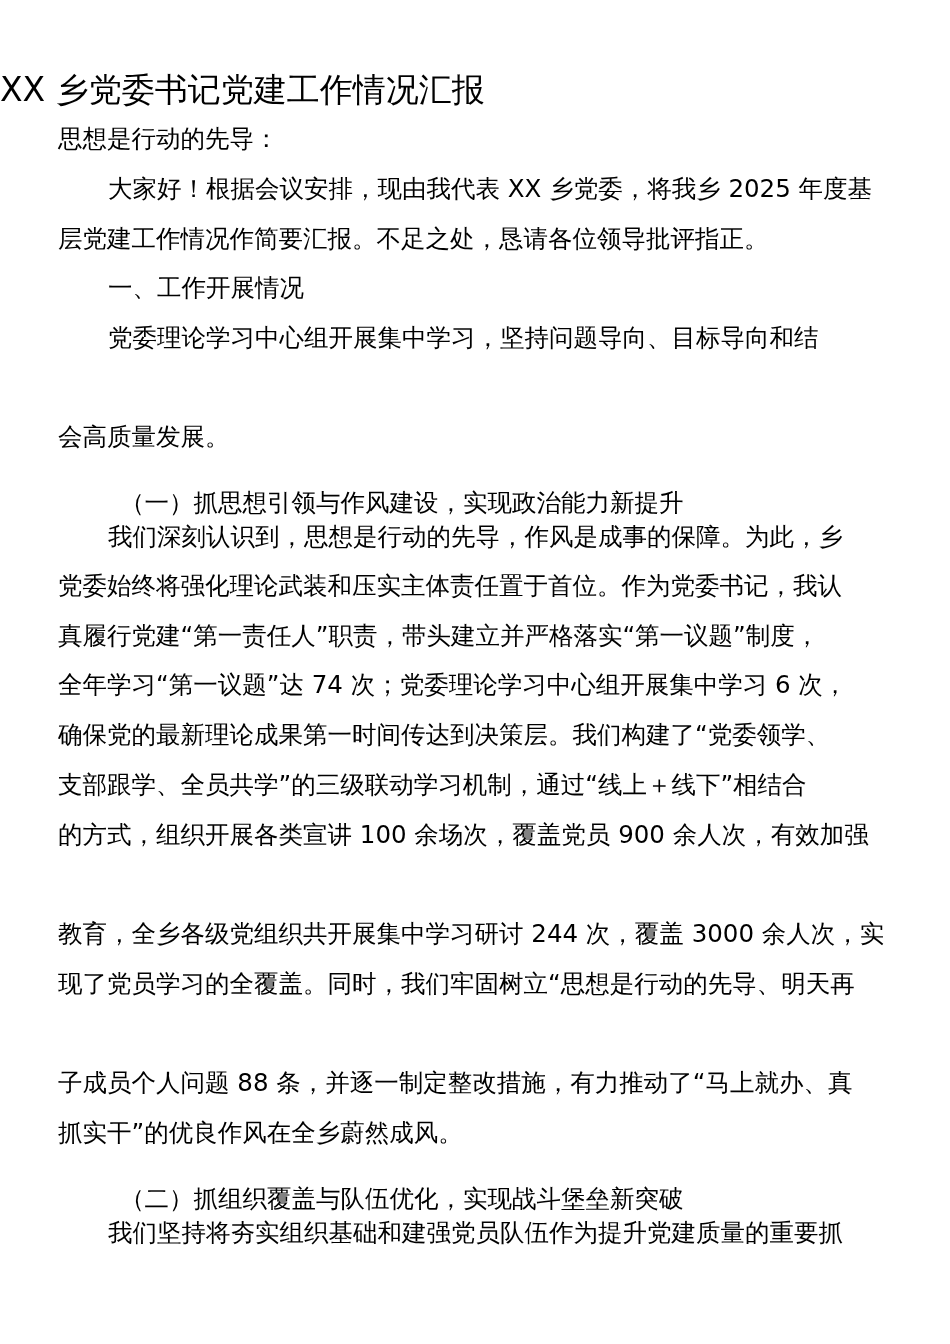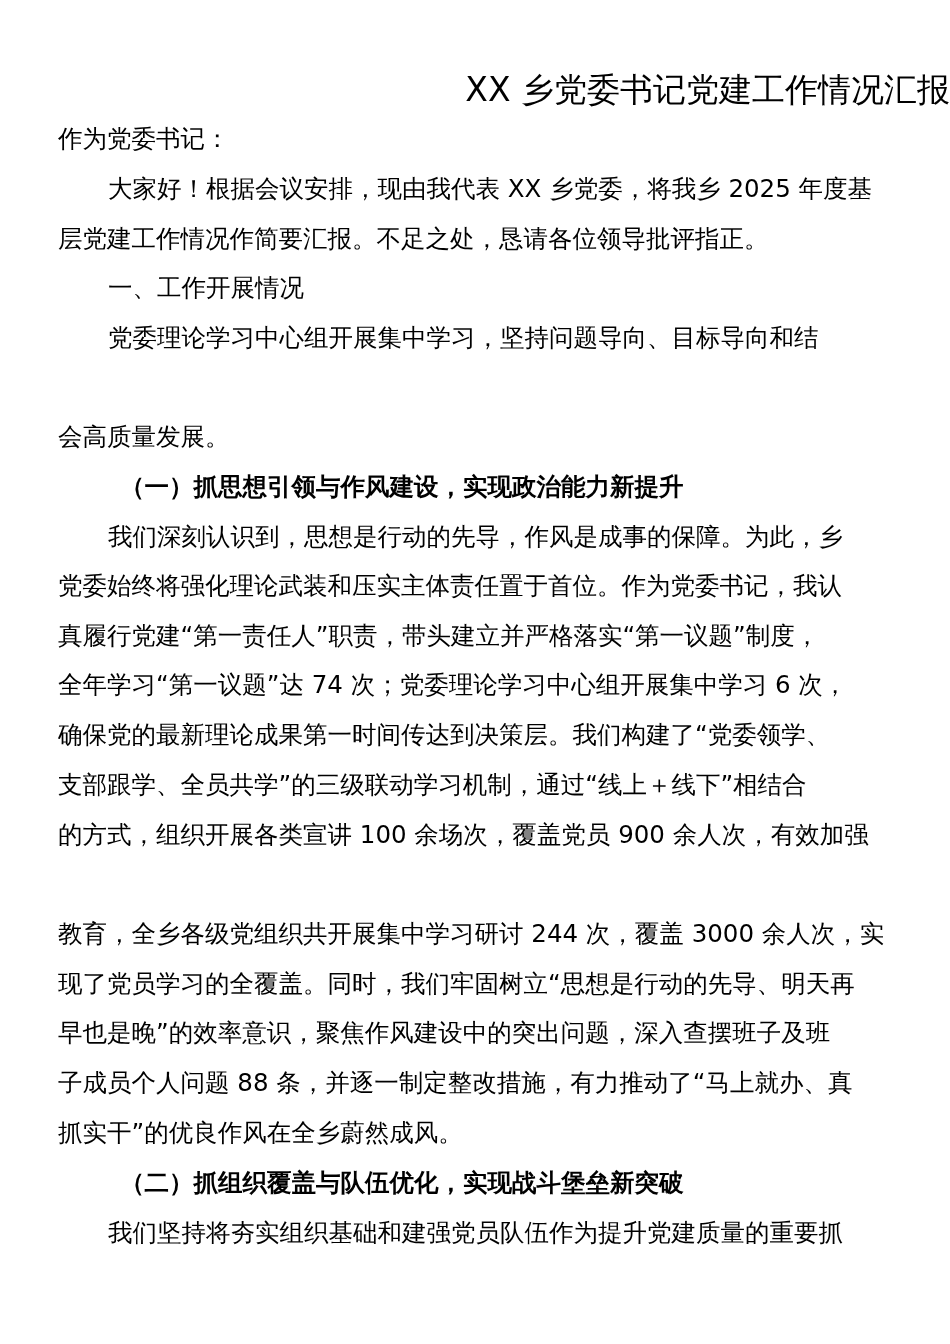--- a/index.html
+++ b/index.html
@@ -4,50 +4,49 @@
 <style>
   html, body { margin: 0; padding: 0; background: #ffffff; }
   body {
     width: 950px; height: 1344px; overflow: hidden;
     font-family: "DejaVu Sans", "Liberation Sans", sans-serif;
     color: #000;
   }
   .page { position: relative; width: 950px; height: 1344px; }
   .title {
     position: absolute; left: 0; top: 68px; width: 950px;
-    text-align: right; font-size: 33px; line-height: 44px;
+    text-align: left; font-size: 33px; line-height: 44px;
     letter-spacing: 0px;
   }
   .line {
     position: absolute; left: 58px; white-space: nowrap;
     font-size: 24.5px; line-height: 34px;
   }
   .indent { left: 108px; }
-  .bold { font-weight: bold; left: 120px; }
+  .bold { font-weight: normal; left: 120px; margin-top: 16px; }
 </style>
 </head>
 <body>
 
 <div class="page">
   <div class="title">XX 乡党委书记党建工作情况汇报</div>
-  <div class="line" style="top:122px">作为党委书记：</div>
+  <div class="line" style="top:122px">思想是行动的先导：</div>
 
   <div class="line indent" style="top:172px">大家好！根据会议安排，现由我代表 XX 乡党委，将我乡 2025 年度基</div>
   <div class="line" style="top:222px">层党建工作情况作简要汇报。不足之处，恳请各位领导批评指正。</div>
   <div class="line indent" style="top:271px">一、工作开展情况</div>
   <div class="line indent" style="top:321px">党委理论学习中心组开展集中学习，坚持问题导向、目标导向和结</div>
   <div class="line" style="top:420px">会高质量发展。</div>
   <div class="line bold" style="top:470px">（一）抓思想引领与作风建设，实现政治能力新提升</div>
   <div class="line indent" style="top:520px">我们深刻认识到，思想是行动的先导，作风是成事的保障。为此，乡</div>
   <div class="line" style="top:569px">党委始终将强化理论武装和压实主体责任置于首位。作为党委书记，我认</div>
   <div class="line" style="top:619px">真履行党建“第一责任人”职责，带头建立并严格落实“第一议题”制度，</div>
   <div class="line" style="top:668px">全年学习“第一议题”达 74 次；党委理论学习中心组开展集中学习 6 次，</div>
   <div class="line" style="top:718px">确保党的最新理论成果第一时间传达到决策层。我们构建了“党委领学、</div>
   <div class="line" style="top:768px">支部跟学、全员共学”的三级联动学习机制，通过“线上＋线下”相结合</div>
   <div class="line" style="top:818px">的方式，组织开展各类宣讲 100 余场次，覆盖党员 900 余人次，有效加强</div>
   <div class="line" style="top:917px">教育，全乡各级党组织共开展集中学习研讨 244 次，覆盖 3000 余人次，实</div>
   <div class="line" style="top:967px">现了党员学习的全覆盖。同时，我们牢固树立“思想是行动的先导、明天再</div>
-  <div class="line" style="top:1016px">早也是晚”的效率意识，聚焦作风建设中的突出问题，深入查摆班子及班</div>
   <div class="line" style="top:1066px">子成员个人问题 88 条，并逐一制定整改措施，有力推动了“马上就办、真</div>
   <div class="line" style="top:1116px">抓实干”的优良作风在全乡蔚然成风。</div>
   <div class="line bold" style="top:1166px">（二）抓组织覆盖与队伍优化，实现战斗堡垒新突破</div>
   <div class="line indent" style="top:1216px">我们坚持将夯实组织基础和建强党员队伍作为提升党建质量的重要抓</div>
 </div>
 
 </body></html>

